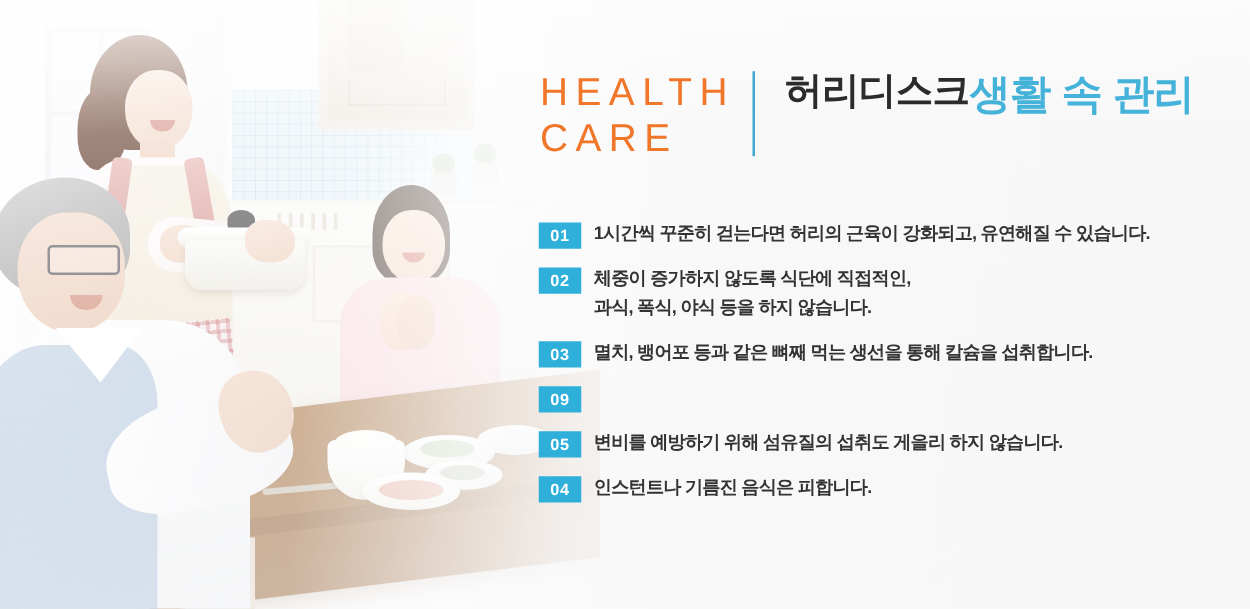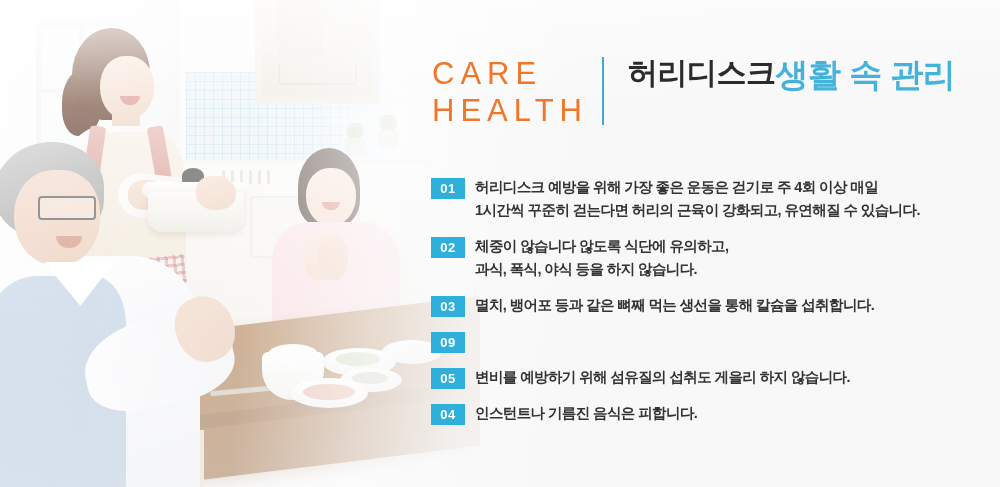--- a/index.html
+++ b/index.html
@@ -617,38 +617,38 @@
 
     <div class="photo-wash"></div>
     <div class="photo-fade"></div>
     <div class="photo-top-fade"></div>
   </div>
 
   <div class="content">
 
     <div class="headline">
       <div class="headline-en">
+        <span class="line">HEALTH</span>
         <span class="line">CARE</span>
-        <span class="line">HEALTH</span>
       </div>
       <div class="headline-divider"></div>
       <div class="headline-ko">
         <span class="ko1">허리디스크</span>
         <span class="ko2">생활 속 관리</span>
       </div>
     </div>
 
     <div class="tips" id="tips-list">
         <div class="tip">
           <span class="tip-badge">01</span>
-          <span class="tip-text"><span class="l1">허리디스크 예방을 위해 가장 좋은 운동은 걷기로 주 4회 이상 매일</span><span class="l2">1시간씩 꾸준히 걷는다면 허리의 근육이 강화되고, 유연해질 수 있습니다.</span></span>
+          <span class="tip-text"><span class="l2">1시간씩 꾸준히 걷는다면 허리의 근육이 강화되고, 유연해질 수 있습니다.</span></span>
         </div>
         <div class="tip">
           <span class="tip-badge">02</span>
-          <span class="tip-text"><span class="l1">체중이 않습니다 않도록 식단에 유의하고,</span><span class="l2">과식, 폭식, 야식 등을 하지 않습니다.</span></span>
+          <span class="tip-text"><span class="l1">체중이 증가하지 않도록 식단에 직접적인,</span><span class="l2">과식, 폭식, 야식 등을 하지 않습니다.</span></span>
         </div>
         <div class="tip">
           <span class="tip-badge">03</span>
           <span class="tip-text"><span class="l1">멸치, 뱅어포 등과 같은 뼈째 먹는 생선을 통해 칼슘을 섭취합니다.</span></span>
         </div>
         <div class="tip">
           <span class="tip-badge">09</span>
         </div>
         <div class="tip">
           <span class="tip-badge">05</span>

